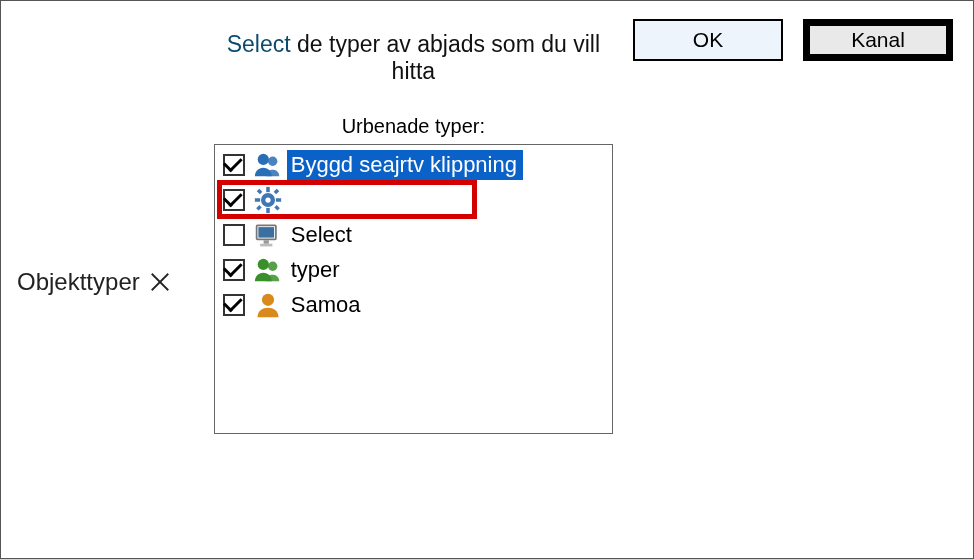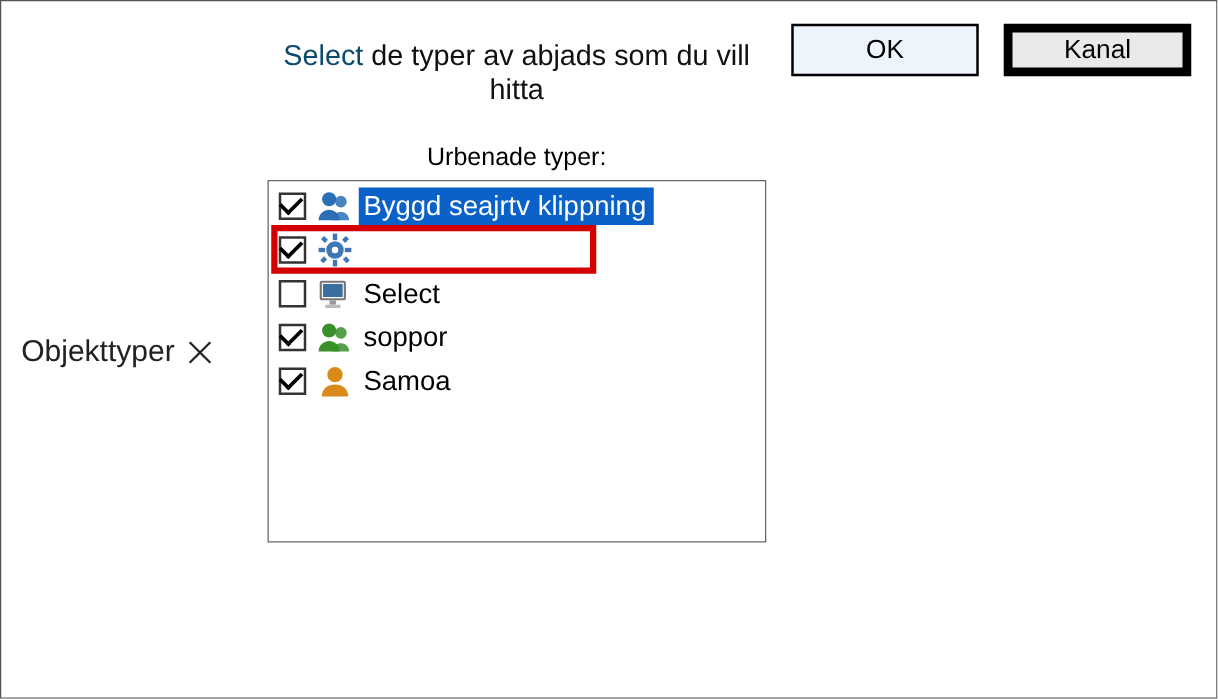--- a/index.html
+++ b/index.html
@@ -192,21 +192,21 @@
         <div class="row">
           <div class="cb checked"></div>
           <div class="icon">
             <svg viewBox="0 0 32 32" width="30" height="30">
               <circle cx="11" cy="10" r="6" fill="#3a8f2a"></circle>
               <circle cx="21" cy="12" r="5" fill="#3a8f2a" opacity="0.85"></circle>
               <path d="M2 28c0-6 5-9 9-9s9 3 9 9z" fill="#3a8f2a"></path>
               <path d="M14 28c0-5 4-7 7-7s7 2 7 7z" fill="#3a8f2a" opacity="0.85"></path>
             </svg>
           </div>
-          <div class="label">soppor</div>
+          <div class="label">typer</div>
         </div>
         <div class="row">
           <div class="cb checked"></div>
           <div class="icon">
             <svg viewBox="0 0 32 32" width="28" height="28">
               <circle cx="16" cy="10" r="7" fill="#d98a1a"></circle>
               <path d="M4 30c0-8 6-11 12-11s12 3 12 11z" fill="#d98a1a"></path>
             </svg>
           </div>
           <div class="label">Samoa</div>

